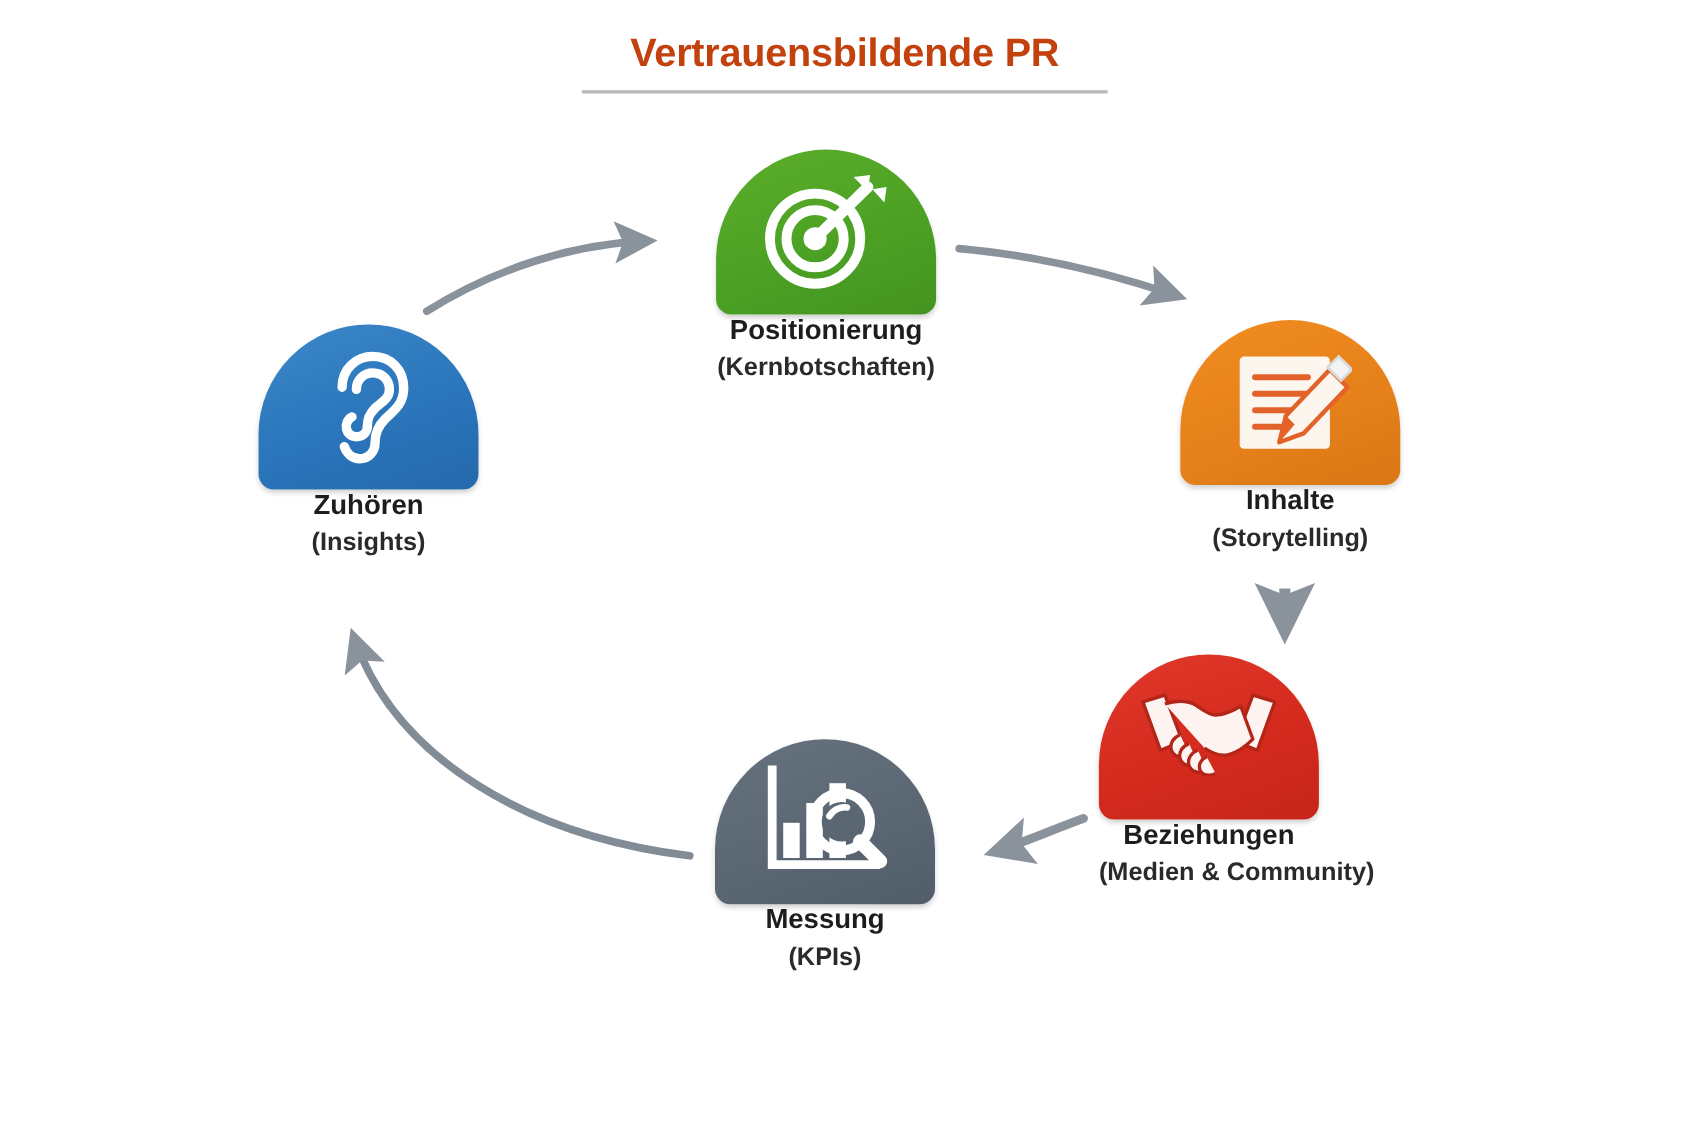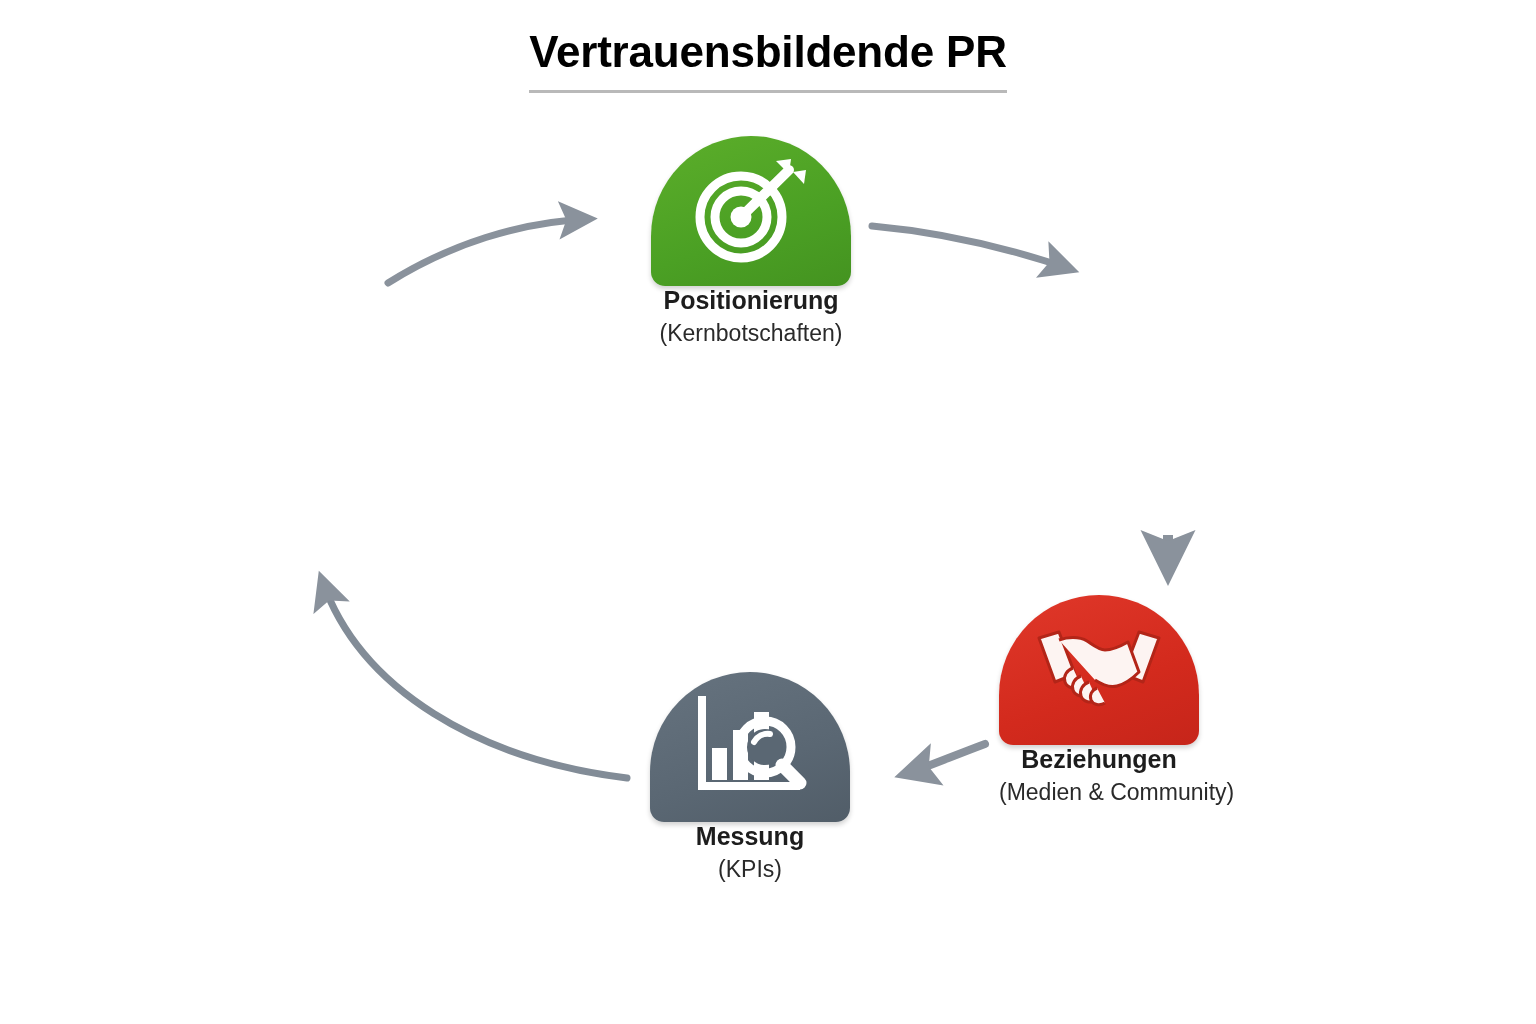--- a/index.html
+++ b/index.html
@@ -26,23 +26,23 @@
   
   .title-wrap {
     position: absolute;
     left: 0;
     top: 28px;
     width: 1536px;
     text-align: center;
   }
   .title-text {
     display: inline-block;
-    font-size: 44px;
+    font-size: 36px;
     font-weight: bold;
-    color: #000000;
+    color: #c2410c;
     letter-spacing: -0.2px;
     line-height: 1.1;
   }
   .title-rule {
     display: block;
     width: 478px;
     height: 3px;
     background: #b9b9b9;
     margin: 14px auto 0 auto;
   }
@@ -81,21 +81,21 @@
   .node-label {
     font-size: 25px;
     font-weight: bold;
     color: #1d1d1d;
     line-height: 1.15;
     white-space: nowrap;
   }
   .node-sub {
     margin-top: 5px;
     font-size: 23px;
-    font-weight: normal;
+    font-weight: bold;
     color: #2a2a2a;
     line-height: 1.15;
     white-space: nowrap;
   }
 
   
   .c-blue   { background: linear-gradient(160deg, #3b88c9 0%, #2a74ba 60%, #2569ab 100%); }
   .c-green  { background: linear-gradient(160deg, #5cae2a 0%, #4ba024 60%, #449320 100%); }
   .c-orange { background: linear-gradient(160deg, #f08d1f 0%, #e5801a 60%, #da7714 100%); }
   .c-red    { background: linear-gradient(160deg, #e0382a 0%, #d32a1d 60%, #c6251a 100%); }
@@ -129,38 +129,69 @@
 
     <path d="M 872,226 C 950,233 1020,252 1070,269" fill="none" stroke="#8A929C" stroke-width="7" stroke-linecap="round" marker-end="url(#ah)"></path>
 
     <path d="M 1168,535 L 1168,572" fill="none" stroke="#8A929C" stroke-width="10" stroke-linecap="butt" marker-end="url(#ah)"></path>
 
     <path d="M 985,744 C 950,757 925,768 905,774" fill="none" stroke="#8A929C" stroke-width="8" stroke-linecap="round" marker-end="url(#ah)"></path>
 
     <path d="M 627,778 C 480,760 360,690 322,580" fill="none" stroke="#828C97" stroke-width="7" stroke-linecap="round" marker-end="url(#ah)"></path>
   </svg>
 
+  <div class="node" id="node-zuhoeren">
+    <div class="dome c-blue">
+      <svg width="96" height="104" viewBox="0 0 96 104" xmlns="http://www.w3.org/2000/svg">
+        <g fill="none" stroke="#ffffff" stroke-width="8.5" stroke-linecap="round" stroke-linejoin="round">
+          <path d="M24,34 C24,17 37,6 52,6 C68,6 80,18 80,35 C80,50 70,56 63,63 C56,70 54,76 54,84 C54,93 48,99 40,99 C33,99 28,94 26,88"></path>
+          <path d="M37,36 C37,27 44,21 52,21 C61,21 67,28 67,36 C67,45 59,48 54,53 C49,58 47,62 47,69"></path>
+          <path d="M47,69 C47,75 43,79 37,79 C32,79 29,76 28,72 C27,68 29,63 33,61"></path>
+        </g>
+      </svg>
+    </div>
+    <div class="node-label">Zuhören</div>
+    <div class="node-sub">(Insights)</div>
+  </div>
 
   <div class="node" id="node-positionierung">
     <div class="dome c-green">
       <svg width="116" height="112" viewBox="0 0 116 112" xmlns="http://www.w3.org/2000/svg">
         <g fill="none" stroke="#ffffff" stroke-width="9" stroke-linecap="round">
           <circle cx="48" cy="62" r="41"></circle>
           <circle cx="48" cy="62" r="26"></circle>
         </g>
         <circle cx="48" cy="62" r="10.5" fill="#ffffff"></circle>
         <path d="M48,62 L96,15" stroke="#ffffff" stroke-width="10" stroke-linecap="round" fill="none"></path>
         <path d="M83,6 L98,4 L96,19 Z" fill="#ffffff"></path>
         <path d="M100,17 L113,15 L111,29 Z" fill="#ffffff"></path>
       </svg>
     </div>
     <div class="node-label">Positionierung</div>
     <div class="node-sub">(Kernbotschaften)</div>
   </div>
 
+  <div class="node" id="node-inhalte">
+    <div class="dome c-orange">
+      <svg width="112" height="112" viewBox="0 0 112 112" xmlns="http://www.w3.org/2000/svg">
+        <rect x="10" y="14" width="82" height="84" rx="4" fill="#fdf6ef"></rect>
+        <g stroke="#e2622a" stroke-width="5.5" stroke-linecap="round">
+          <line x1="24" y1="33" x2="72" y2="33"></line>
+          <line x1="24" y1="48" x2="72" y2="48"></line>
+          <line x1="24" y1="63" x2="64" y2="63"></line>
+          <line x1="24" y1="78" x2="52" y2="78"></line>
+        </g>
+        <path d="M46,92 L52,68 L92,26 L108,42 L68,84 Z" fill="#fdf6ef" stroke="#e2622a" stroke-width="4" stroke-linejoin="round"></path>
+        <path d="M46,92 L52,68 L60,76 Z" fill="#e2622a"></path>
+        <path d="M90,24 L100,14 L112,26 L102,36 Z" fill="#f4f4f4" stroke="#d9d9d9" stroke-width="2.5"></path>
+      </svg>
+    </div>
+    <div class="node-label">Inhalte</div>
+    <div class="node-sub">(Storytelling)</div>
+  </div>
 
   <div class="node" id="node-messung">
     <div class="dome c-gray">
       <svg width="116" height="106" viewBox="0 0 116 106" xmlns="http://www.w3.org/2000/svg">
         <path d="M10,6 L10,92 L104,92" fill="none" stroke="#ffffff" stroke-width="8" stroke-linecap="square"></path>
         <g fill="#ffffff">
           <rect x="20" y="54" width="15" height="32"></rect>
           <rect x="41" y="36" width="15" height="50"></rect>
           <rect x="62" y="18" width="15" height="68"></rect>
         </g>

